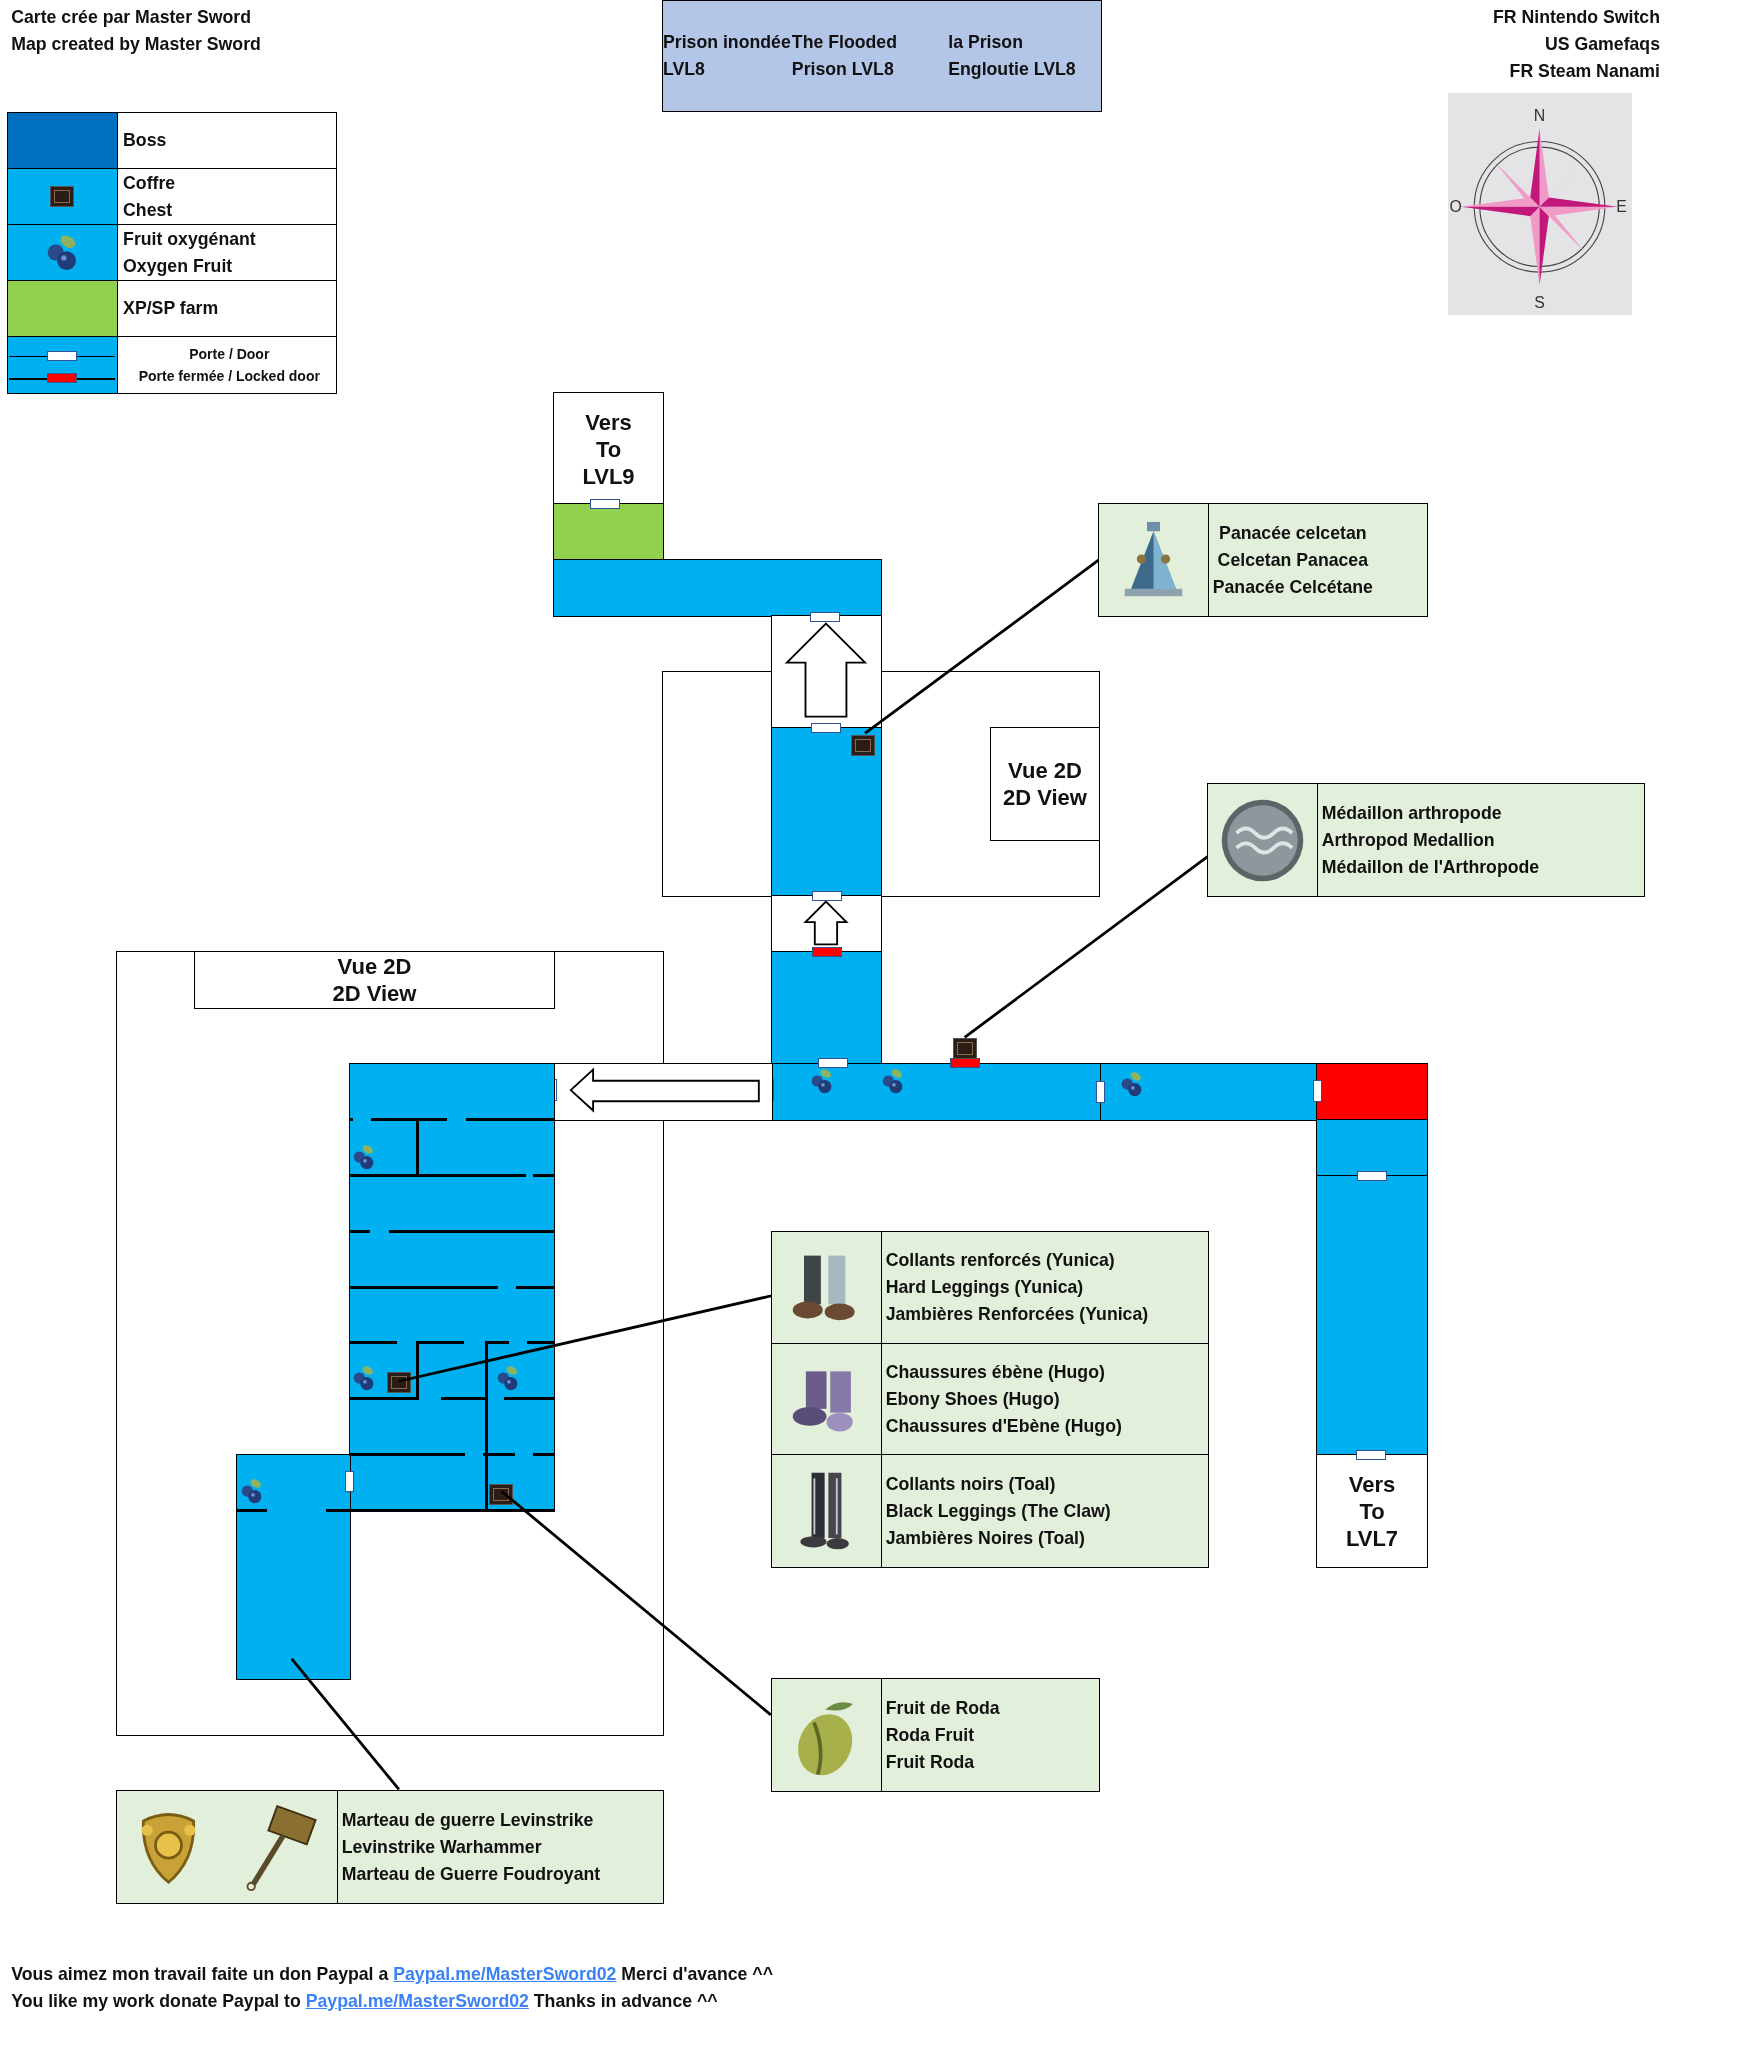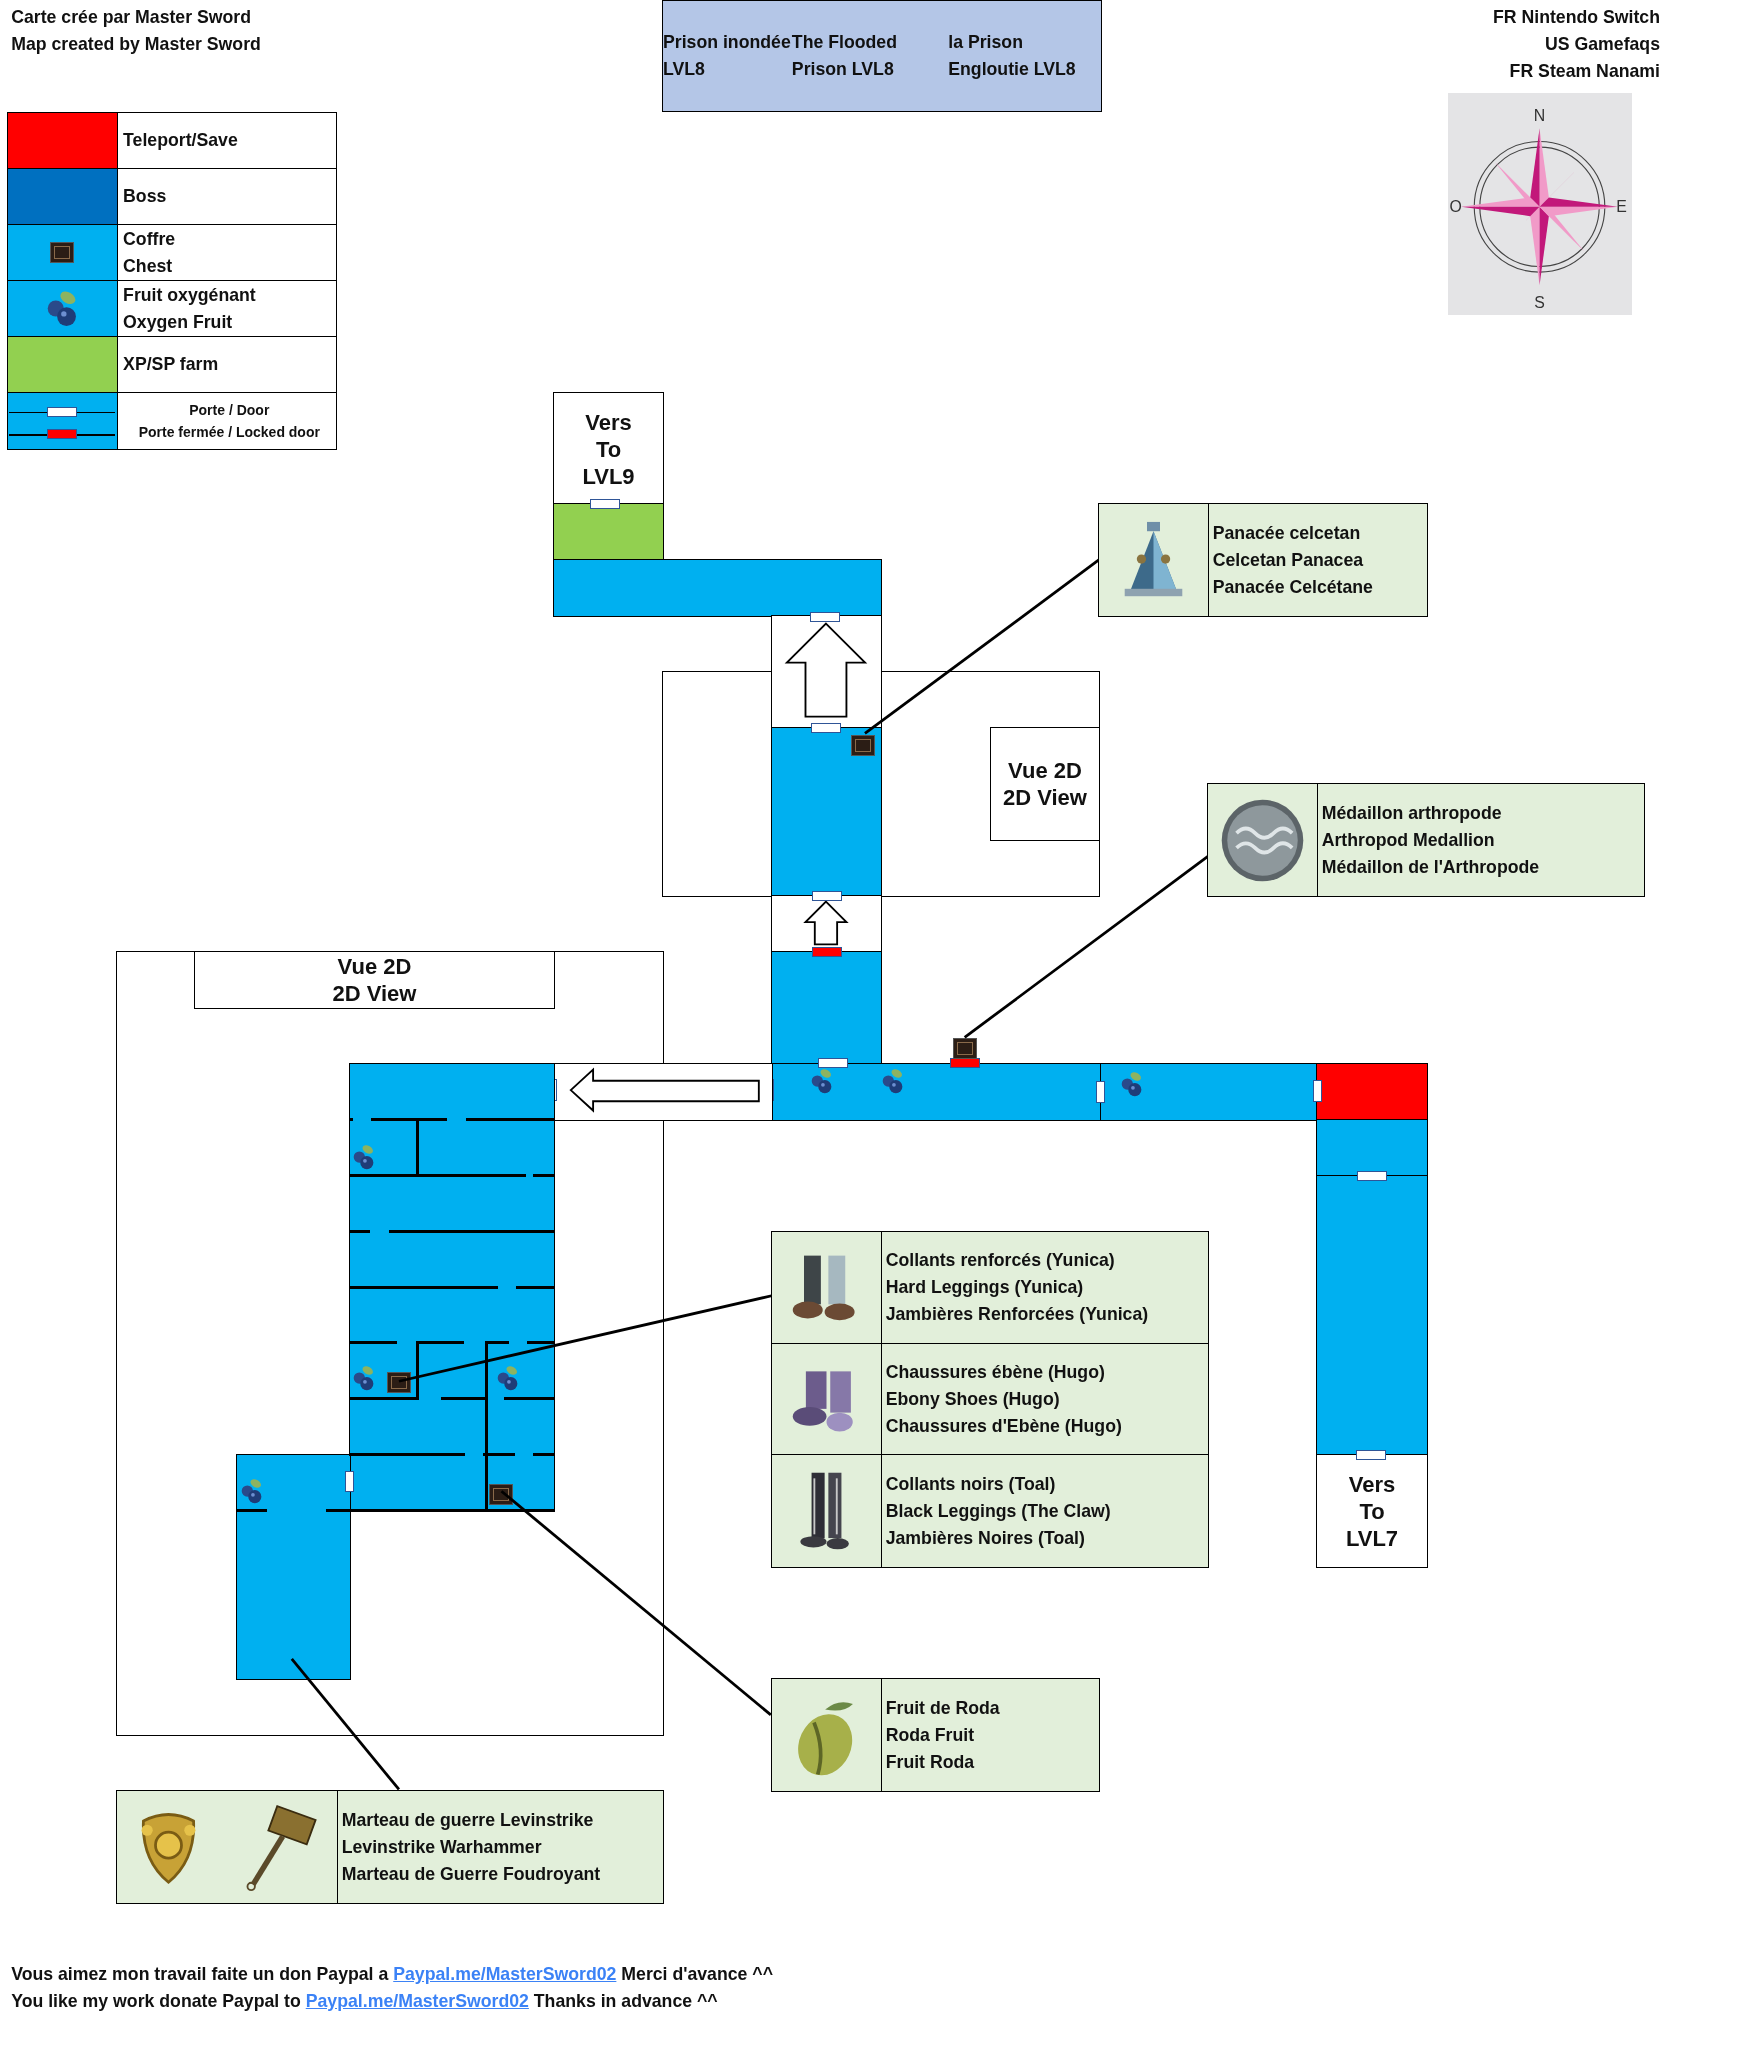--- a/index.html
+++ b/index.html
@@ -84,26 +84,20 @@
     </g>
     <text x="98" y="30" font-size="17" text-anchor="middle" font-family="Liberation Sans, sans-serif" font-weight="normal" fill="#333">N</text>
     <text x="98" y="230" font-size="17" text-anchor="middle" font-family="Liberation Sans, sans-serif" font-weight="normal" fill="#333">S</text>
     <text x="186" y="128" font-size="17" text-anchor="middle" font-family="Liberation Sans, sans-serif" font-weight="normal" fill="#333">E</text>
     <text x="8" y="128" font-size="17" text-anchor="middle" font-family="Liberation Sans, sans-serif" font-weight="normal" fill="#333">O</text>
   </svg>
 </div>
 
 <div class="abs legend">
   <div class="row">
-    <div class="swatch red"></div>
-    <div class="lbl">
-        <span>Teleport/Save</span>
-      </div>
-  </div>
-  <div class="row">
     <div class="swatch" style="background:#0070c0"></div>
     <div class="lbl">
         <span>Boss</span>
       </div>
   </div>
   <div class="row">
     <div class="swatch blue">
       <div class="chest" style="position:relative;"></div>
     </div>
     <div class="lbl">
@@ -287,21 +281,21 @@
   </svg>
 
 <svg class="lines" width="1756" height="2070" viewBox="0 0 1884 2221">
   <line x1="928" y1="787" x2="1180" y2="600" stroke="#000" stroke-width="3"></line>
   <line x1="1035" y1="1113" x2="1297" y2="918" stroke="#000" stroke-width="3"></line>
   <line x1="428" y1="1482" x2="829" y2="1390" stroke="#000" stroke-width="3"></line>
   <line x1="538" y1="1600" x2="827" y2="1840" stroke="#000" stroke-width="3"></line>
   <line x1="313" y1="1780" x2="428" y2="1920" stroke="#000" stroke-width="3"></line>
 </svg>
 
-<div class="abs item-box" style="left:1098px;top:503px;width:330px;height:114px;">
+<div class="abs item-box" style="left:1098px;top:503px;width:330px;height:114px;text-align:center;">
   <div class="icon-cell" style="width:109px;">
     <svg width="65" height="84" viewBox="0 0 70 90">
       <rect x="28" y="4" width="14" height="10" fill="#6f8fa8"></rect>
       <polygon points="35,14 10,78 60,78" fill="#3d6a8a"></polygon>
         <polygon points="35,14 35,78 60,78" fill="#7fb4d1"></polygon>
       <rect x="4" y="76" width="62" height="8" fill="#8ea2b0"></rect>
         <circle cx="22" cy="44" r="5" fill="#8a7440"></circle>
         <circle cx="48" cy="44" r="5" fill="#8a7440"></circle>
     </svg>
   </div>

